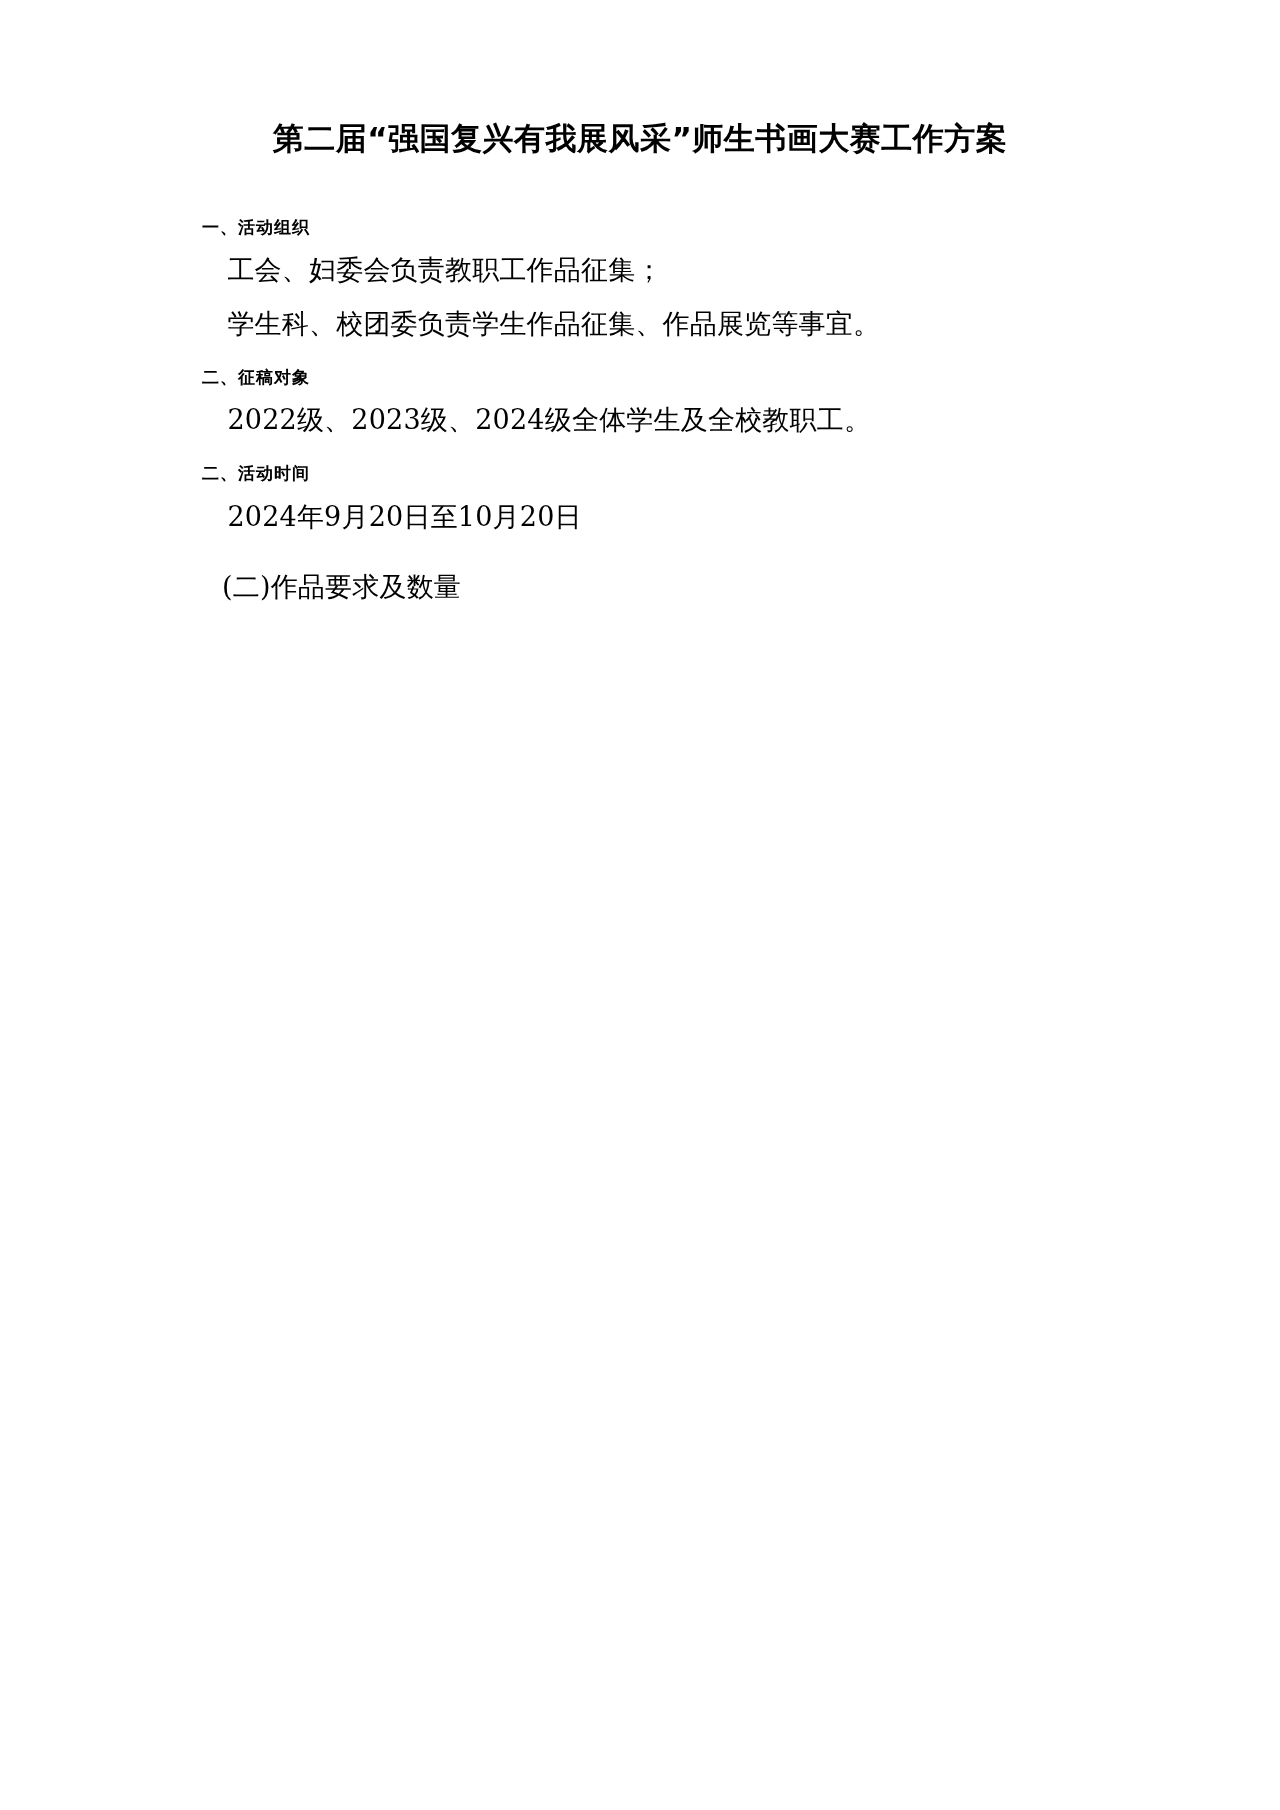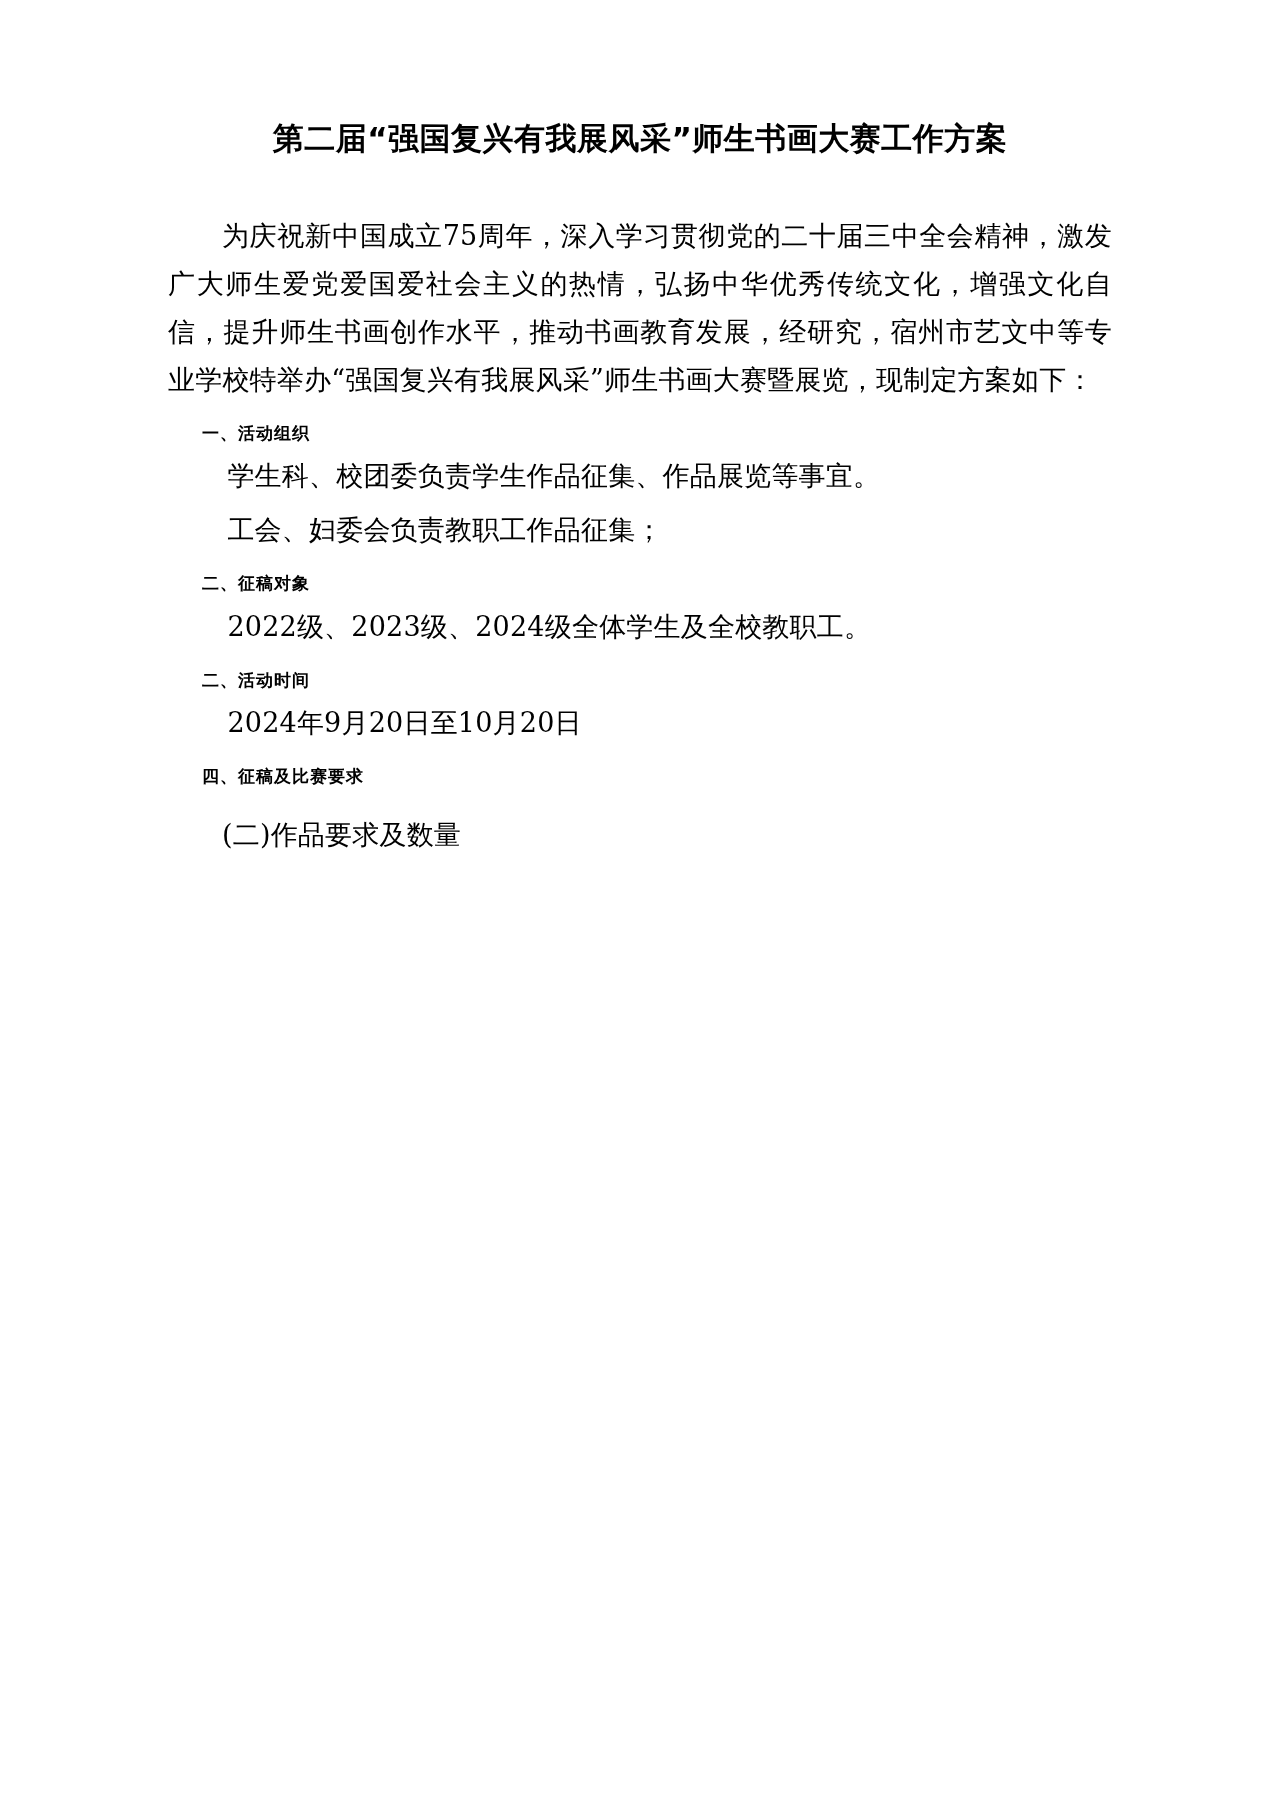--- a/index.html
+++ b/index.html
@@ -56,36 +56,34 @@
   }
   .spacer-md { height: 16px; }
 </style>
 </head>
 <body>
 
 <div class="page">
 
   <h1 class="doc-title">第二届“强国复兴有我展风采”师生书画大赛工作方案</h1>
 
-  <p class="para indent">为庆祝新中国成立75周年，深入学习贯彻党的二十届三中全会精神，激发广大师生爱党爱国爱社会主义的热情，弘扬中华优秀传统文化，增强文化自信，提升师生书画创作水平，推动书画教育发展，经研究，宿州市艺文中等专业学校特举办“强国复兴有我展风采”师生书画大赛暨展览，现制定方案如下：</p>
 
   <p class="heading">一、活动组织</p>
 
+  <p class="para small-indent">工会、妇委会负责教职工作品征集；</p>
+
   <p class="para small-indent">学生科、校团委负责学生作品征集、作品展览等事宜。</p>
-
-  <p class="para small-indent">工会、妇委会负责教职工作品征集；</p>
 
   <p class="heading">二、征稿对象</p>
 
   <p class="para small-indent">2022级、2023级、2024级全体学生及全校教职工。</p>
 
   <p class="heading">二、活动时间</p>
 
   <p class="para small-indent"> 2024年9月20日至10月20日</p>
 
-  <p class="heading">四、征稿及比赛要求</p>
 
 
   <div class="spacer-md"></div>
 
   <p class="para indent">(二)作品要求及数量</p>
 
 </div>
 
 </body></html>

